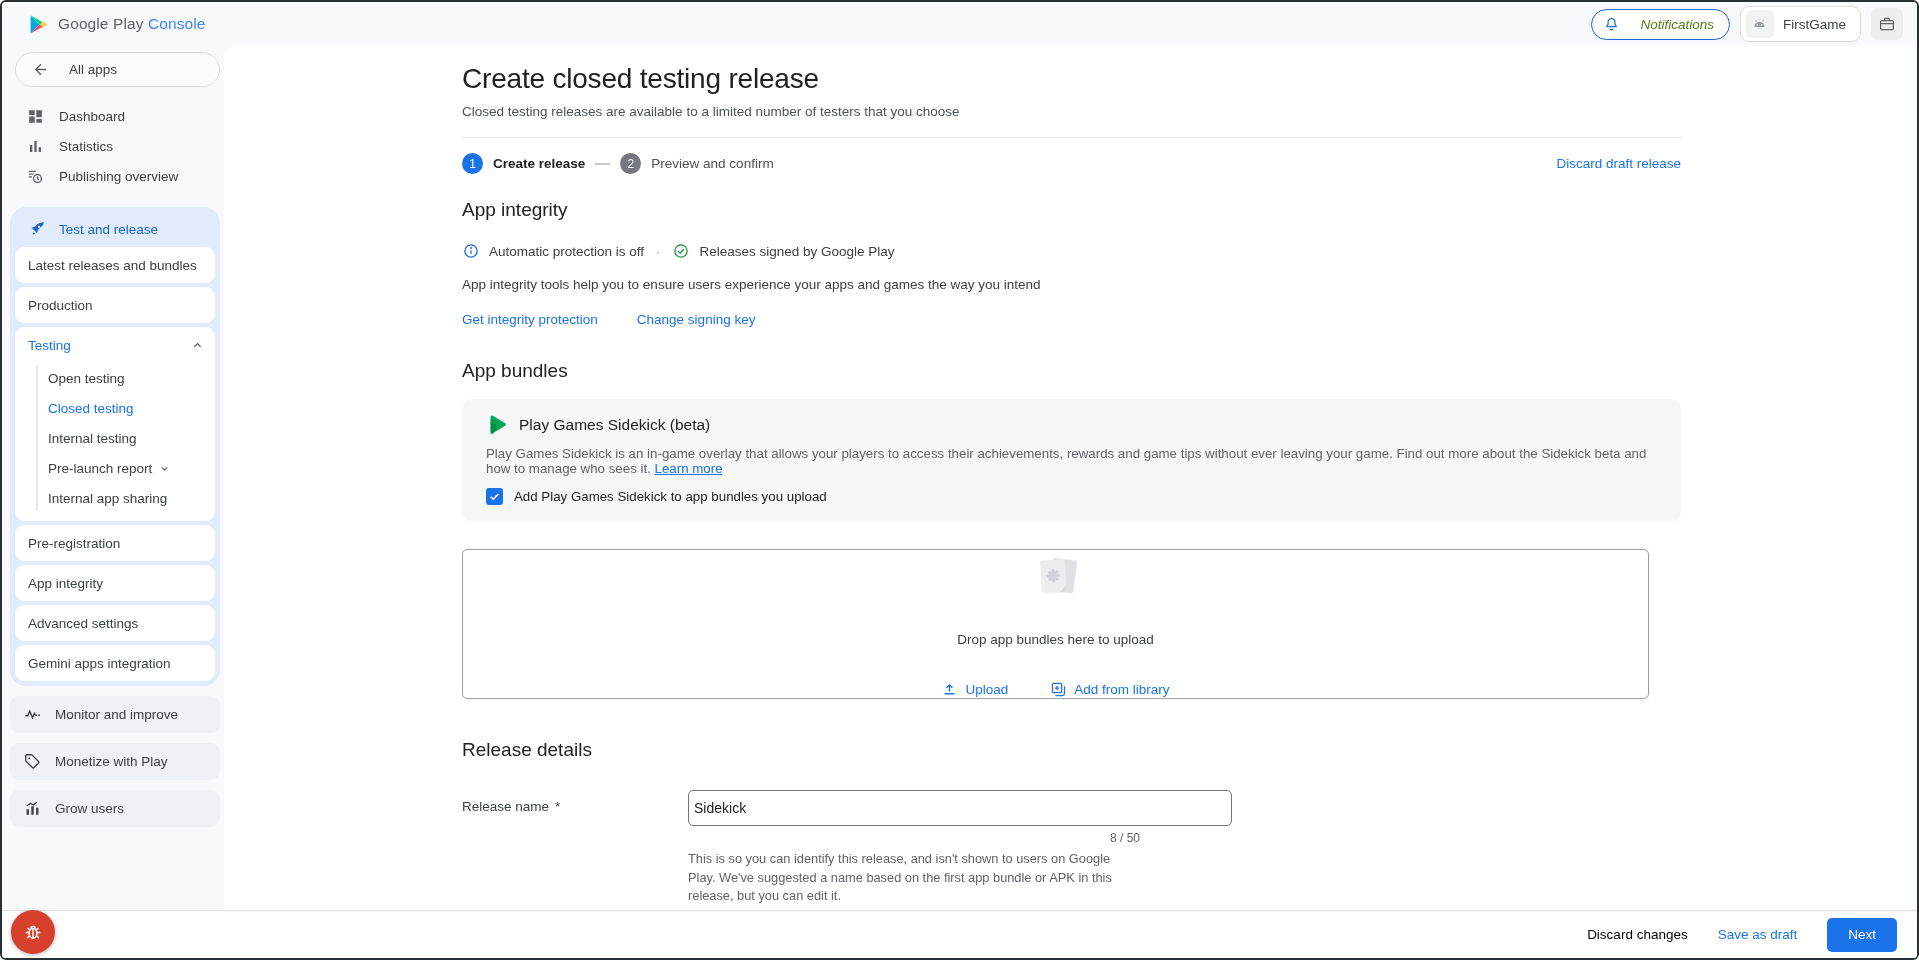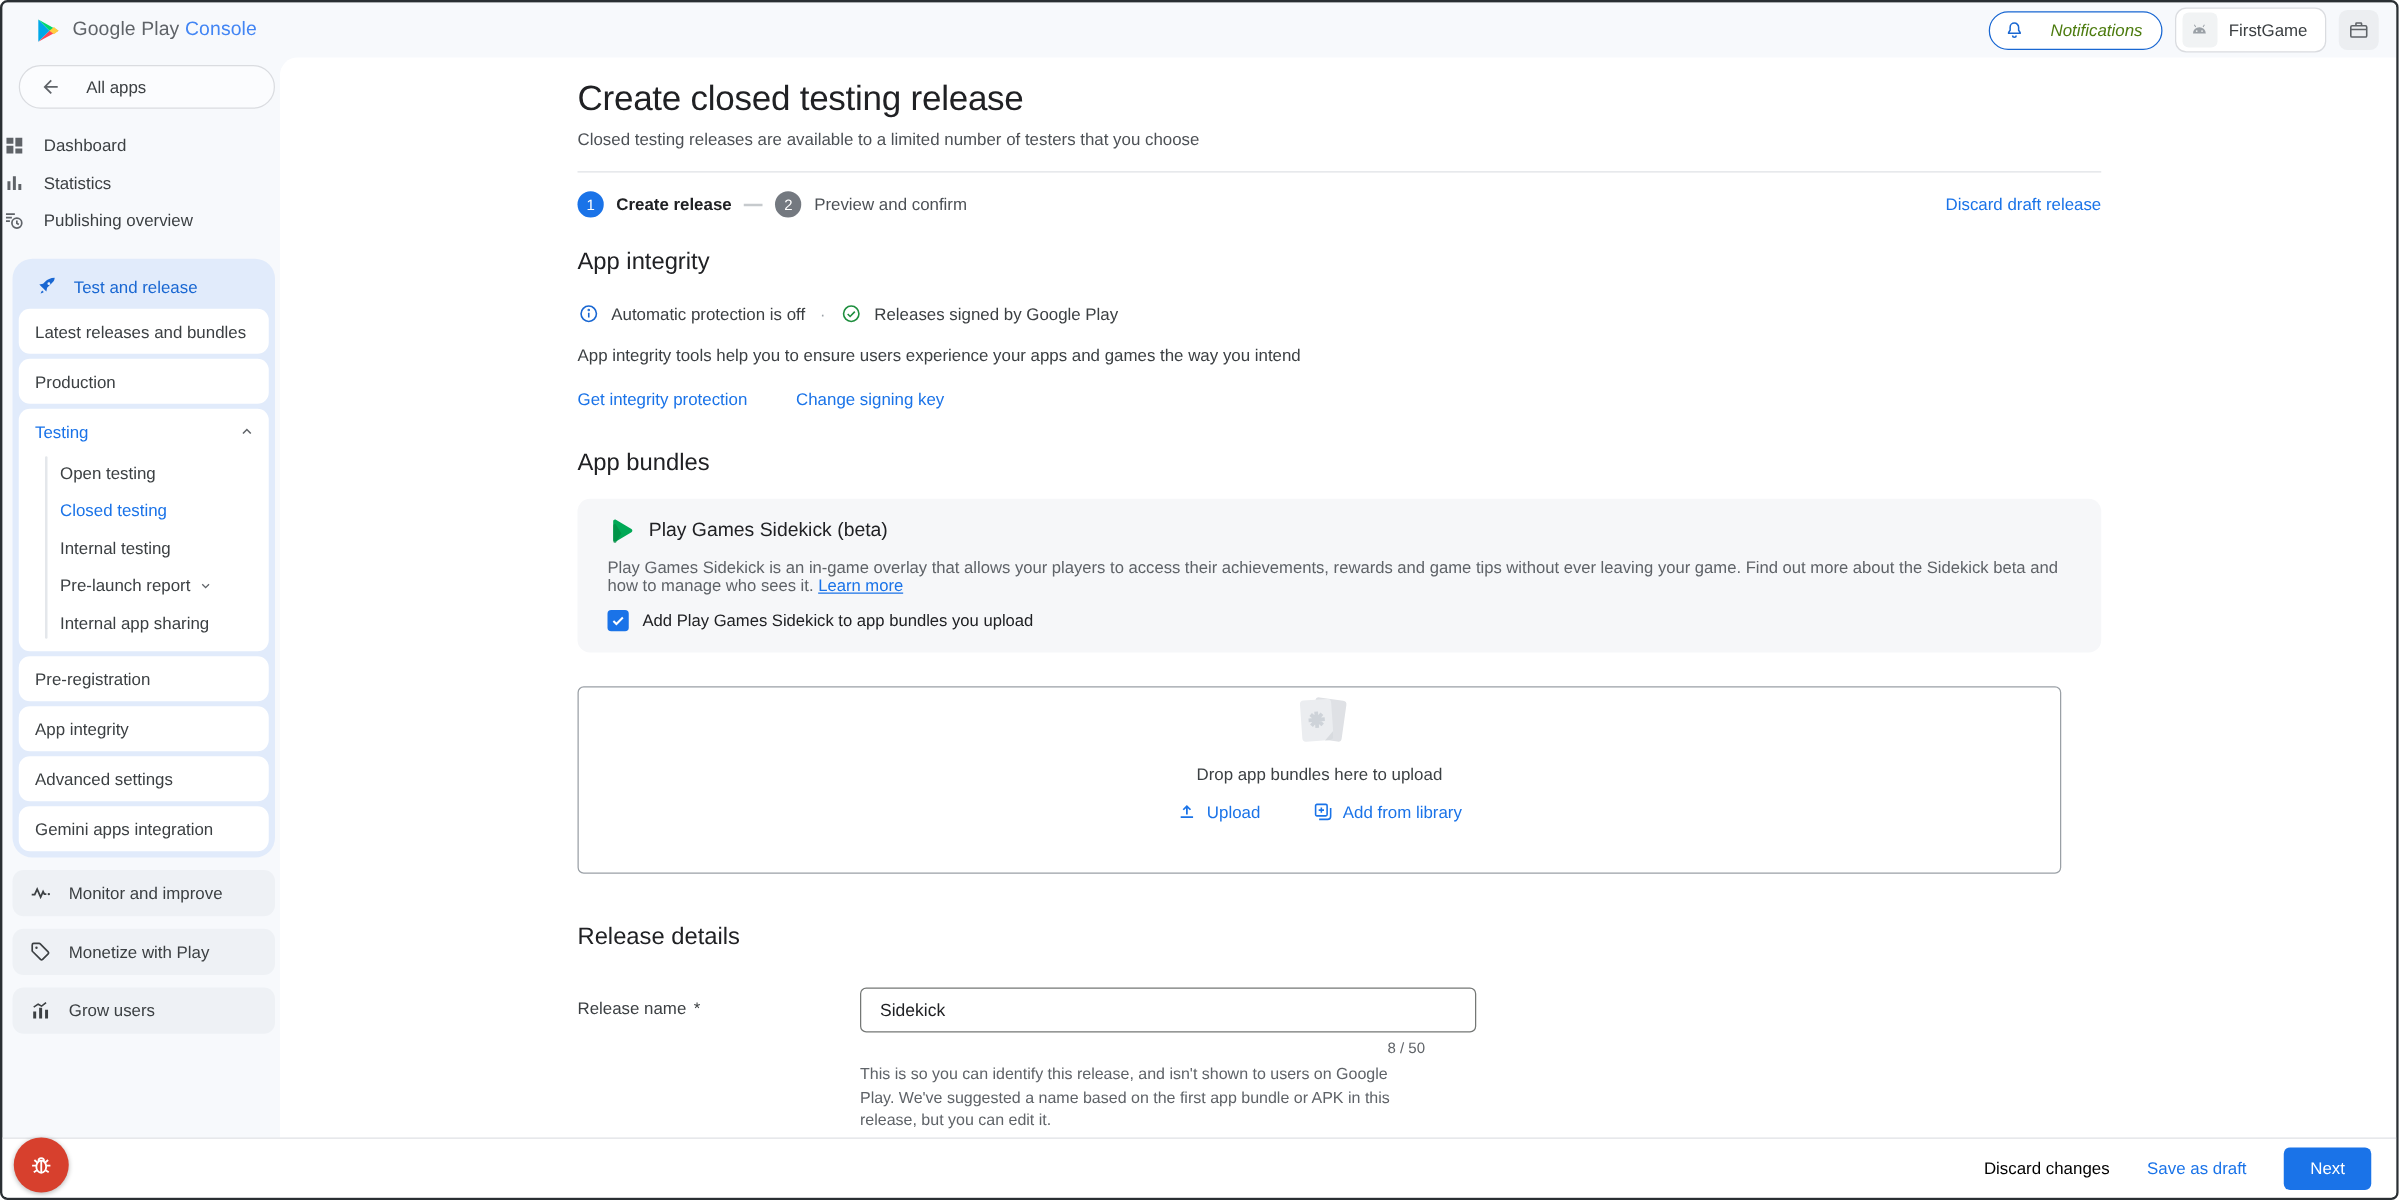--- a/index.html
+++ b/index.html
@@ -29,21 +29,21 @@
   .toolbox-btn{width:32px; height:32px; border-radius:7px; background:#eceef1; display:flex; align-items:center; justify-content:center; cursor:pointer;}
 
   
   .shell{display:flex; height:916px;}
 
   
   .sidebar{width:222px; flex:0 0 222px; background:var(--bg); padding-top:4px; position:relative; overflow:hidden;}
   .allapps{margin:2px 4px 14px 13px; height:35px; border:1px solid var(--border); border-radius:18px;
     display:flex; align-items:center; gap:20px; padding:0 16px; background:#fbfcfe; cursor:pointer;}
   .allapps-label{font-size:13.5px; color:#3c4043;}
-  .nav-item{display:flex; align-items:center; gap:14px; height:30px; font-size:13.5px; color:#3c4043; cursor:pointer;}
+  .nav-item{display:flex; align-items:center; gap:14px; height:30px; padding-left:24px; font-size:13.5px; color:#3c4043; cursor:pointer;}
   .nav-item .ic{width:19px; height:19px; display:flex;}
   .group{background:var(--group-blue); border-radius:16px; margin:16px 4px 0 8px; padding:4px 5px 5px;}
   .group-header{display:flex; align-items:center; gap:13px; height:36px; padding-left:13px; color:#1967d2; font-weight:500; font-size:13.5px; cursor:pointer;}
   .gcard{background:#fff; border-radius:9px; margin-bottom:4px; font-size:13.5px; color:#3c4043; cursor:pointer;}
   .gcard.simple{height:36px; display:flex; align-items:center; padding-left:13px;}
   .gcard:last-child{margin-bottom:0;}
   .testing-card{padding-bottom:8px;}
   .testing-head{height:36px; display:flex; align-items:center; padding:0 10px 0 13px; color:#1a73e8; font-weight:500;}
   .testing-head .chev{margin-left:auto; display:flex;}
   .sub-list{position:relative;}
@@ -79,31 +79,31 @@
   .sec-bundles{margin-top:33px;}
   .sidekick-card{margin-top:17px; background:var(--card); border-radius:10px; padding:15px 24px 17px;}
   .sk-title-row{display:flex; align-items:center; gap:12px;}
   .sk-title{font-size:15.5px; font-weight:500; color:#202124;}
   .sk-desc{margin-top:11px; font-size:13.3px; color:#5f6368;}
   .sk-desc a{color:#1a73e8; text-decoration:underline; cursor:pointer;}
   .cb-row{display:flex; align-items:center; gap:11px; margin-top:12px; cursor:pointer;}
   .checkbox{width:17px; height:17px; border-radius:3px; background:#1a73e8; display:flex; align-items:center; justify-content:center;}
   .cb-label{font-size:13.3px; font-weight:500; color:#202124;}
   .dropzone{margin-top:27px; margin-right:32px; border:1px solid #9aa0a6; border-radius:5px; height:150px;
-    display:flex; flex-direction:column; align-items:center; justify-content:flex-start; gap:4px; background:#fff;}
+    display:flex; flex-direction:column; align-items:center; justify-content:space-between; gap:4px; background:#fff;}
   .dz-text{font-size:13.5px; color:#3c4043; margin-top:2px;}
   .dz-actions{display:flex; gap:42px; margin-top:10px;}
   .dz-link{display:flex; align-items:center; gap:7px; font-size:13.5px; color:#1a73e8; font-weight:400; cursor:pointer;}
   .sec-release{margin-top:40px;}
   .form-row{display:flex; margin-top:29px;}
   .form-row.notes{margin-top:47px;}
   .form-label{width:226px; flex:0 0 226px; font-size:13.5px; color:#3c4043; padding-top:9px;}
   .req{color:#3c4043; margin-left:6px;}
   .field-col{width:452px;}
-  .text-input{width:493px; height:36px; border:1px solid #747775; border-radius:5px; padding:0 15px; font-size:14px; color:#202124; font-family:inherit; background:#fff; outline:none;}
+  .text-input{width:544px; height:36px; border:1px solid #747775; border-radius:5px; padding:0 5px; font-size:14px; color:#202124; font-family:inherit; background:#fff; outline:none;}
   .counter{text-align:right; font-size:12px; color:#5f6368; margin-top:5px;}
   .helper{font-size:12.8px; color:#5f6368; margin-top:5px; line-height:1.45;}
   .copy-link{font-size:13.5px; color:#1a73e8; font-weight:500; cursor:pointer; display:inline-block; padding-top:9px;}
 
   
   .footer{position:absolute; left:0; right:0; bottom:0; height:48px; background:#fff; border-top:1px solid #dfe1e5;
     display:flex; align-items:center; justify-content:flex-end; gap:30px; padding-right:20px; z-index:5;}
   .footer-btn{font-size:13.5px; font-weight:500; cursor:pointer;}
   .footer-btn.gray{color:#000000;}
   .footer-btn.blue{color:#1a73e8;}

